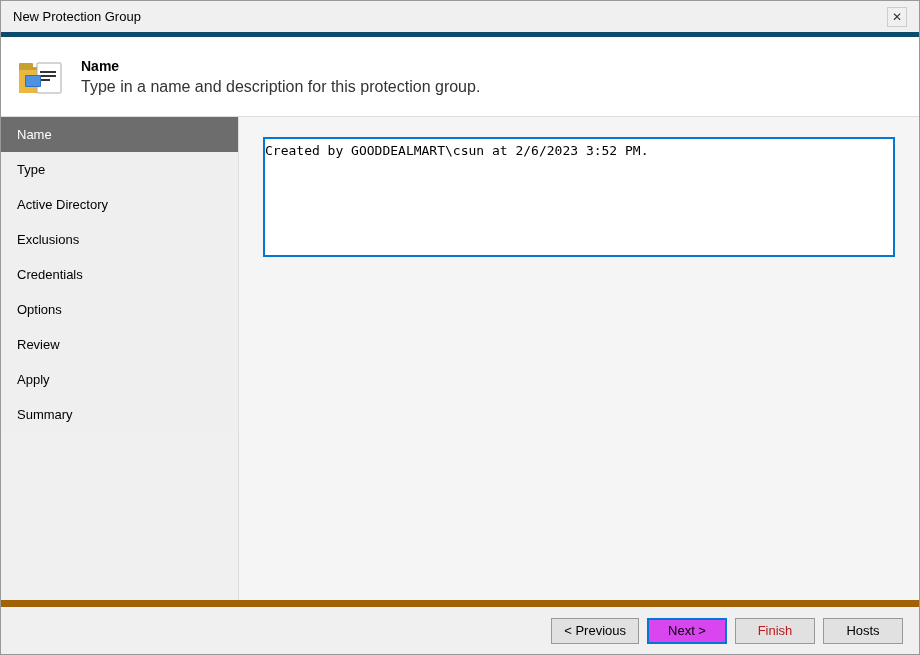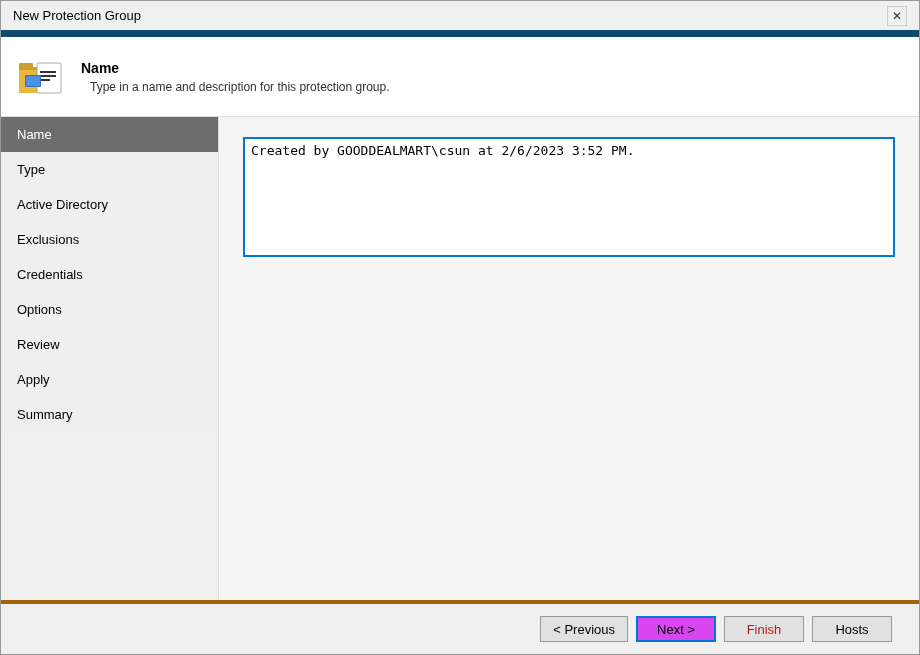--- a/index.html
+++ b/index.html
@@ -16,21 +16,21 @@
       width: 920px;
       height: 655px;
       background: #f0f0f0;
       border: 1px solid #999;
       box-shadow: 4px 4px 16px rgba(0,0,0,0.5);
       display: flex;
       flex-direction: column;
     }
     .title-bar {
       background: #f0f0f0;
-      border-bottom: 7px solid #0c4a6e;
+      border-bottom: 5px solid #0c4a6e;
       display: flex;
       align-items: center;
       justify-content: space-between;
       padding: 8px 12px;
       height: 36px;
     }
     .title-bar-text {
       font-size: 13px;
       font-weight: normal;
       color: #000;
@@ -63,33 +63,32 @@
       flex-shrink: 0;
       position: relative;
     }
     .header-text h2 {
       font-size: 14px;
       font-weight: bold;
       color: #000;
       margin-bottom: 4px;
     }
     .header-text p {
-      font-size: 12px;
+      font-size: 16px;
       color: #333;
-      margin-left: 9px;
     }
 
     .content-area {
       display: flex;
       flex: 1;
       overflow: hidden;
     }
 
     .sidebar {
-      width: 218px;
+      width: 238px;
       background: #f0f0f0;
       border-right: 1px solid #ddd;
       flex-shrink: 0;
     }
     .sidebar-item {
       padding: 10px 16px;
       cursor: pointer;
       font-size: 13px;
       color: #000;
       border: none;
@@ -123,30 +122,30 @@
       background: #fff;
       padding: 2px 6px;
       font-size: 13px;
       outline: none;
     }
     .form-textarea {
       width: 100%;
       height: 120px;
       border: 2px solid #0078d4;
       background: #fff;
-      padding: 4px 6px;
+      padding: 4px 0;
       font-size: 13px;
       resize: none;
       outline: none;
     }
 
     .footer {
       background: #f0f0f0;
-      border-top: 4px solid #a16207;
-      padding: 10px 27px;
+      border-top: 7px solid #a16207;
+      padding: 10px 16px;
       display: flex;
       justify-content: flex-end;
       align-items: center;
       gap: 8px;
       height: 54px;
     }
     .btn {
       min-width: 80px;
       height: 26px;
       padding: 0 12px;

